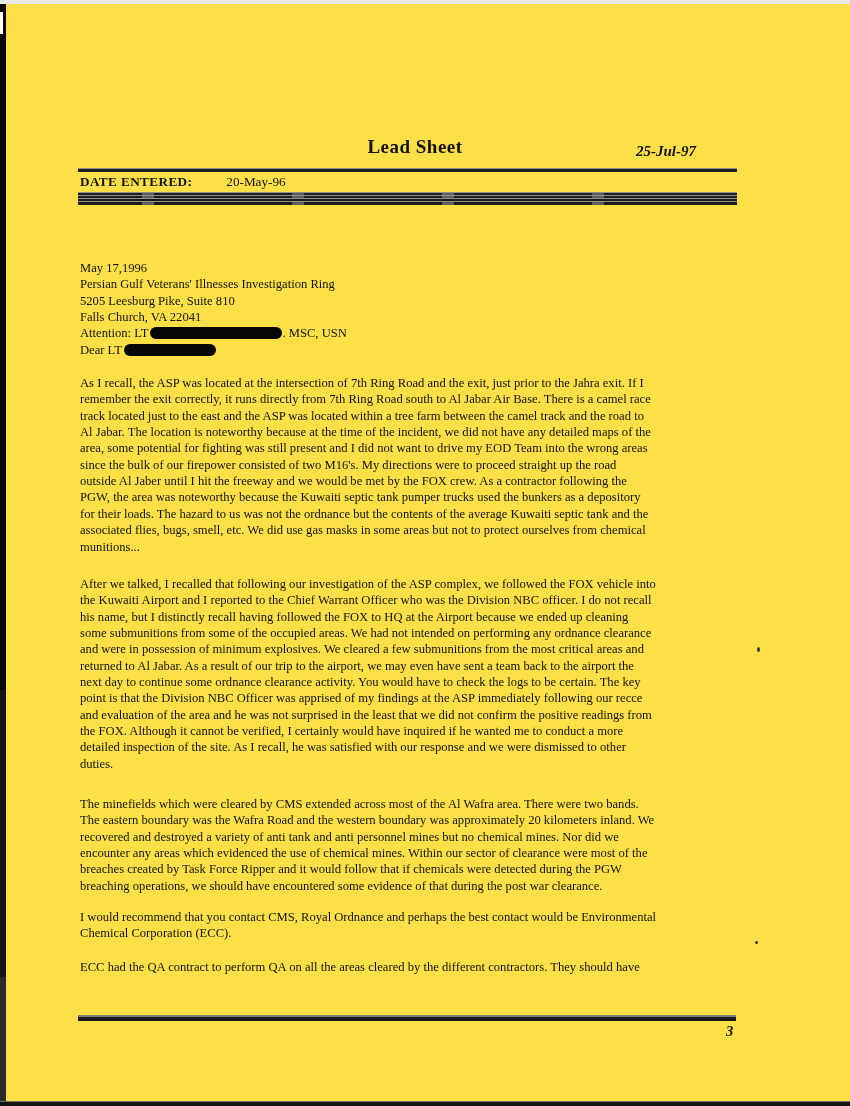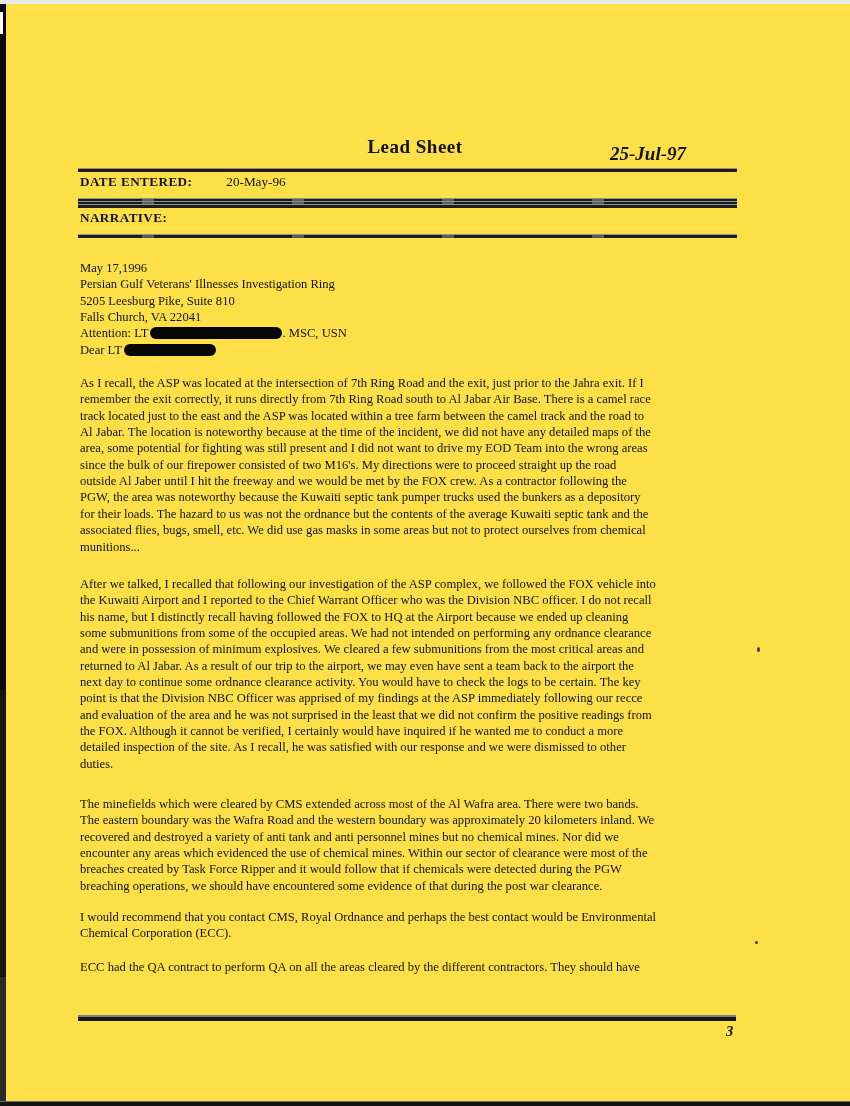--- a/index.html
+++ b/index.html
@@ -24,28 +24,28 @@
     position:absolute;left:0;bottom:0;width:850px;height:8px;
     background:#141414;
     border-top:1px solid #6a6a6a;
   }
   
   .title{
     position:absolute;top:132px;left:0;width:830px;
     text-align:center;font-size:19px;font-weight:700;letter-spacing:.5px;
   }
   .print-date{
-    position:absolute;top:139px;left:610px;
-    font-size:19px;font-weight:700;font-style:italic;
+    position:absolute;top:139px;left:636px;
+    font-size:15px;font-weight:700;font-style:italic;
   }
   
   .lead-table{position:absolute;top:165px;left:78px;width:659px;}
   .rule{height:3px;background:#1d1d1d;box-shadow:0 -1px 0 #8f8f8f;}
   .rule.broken{background:repeating-linear-gradient(90deg,#1d1d1d 0 64px,#5c5c5c 64px 76px,#1d1d1d 76px 150px);}
-  .lt-row{height:18px;padding:2px 0 7px 2px;font-size:13.2px;white-space:nowrap;}
+  .lt-row{height:18px;padding:2px 0 1px 2px;font-size:13.2px;white-space:nowrap;}
   .lt-row .lbl{display:inline-block;}
   .lt-row.bold .lbl{font-weight:700;letter-spacing:.4px;}
   .lt-row .lbl.w145{width:143px;}
   .lt-row .val{display:inline-block;}
   
   .letter{
     position:absolute;top:256px;left:80px;width:690px;
     font-size:12.6px;line-height:16.35px;
   }
   .line{white-space:nowrap;}
@@ -87,23 +87,20 @@
 
   <div class="lead-table">
     <div class="rule"></div>
     <div class="lt-row bold">
       <span class="lbl w145">DATE ENTERED:</span>
       <span class="val">20-May-96</span>
     </div>
     <div class="rule broken"></div>
     <div class="rule broken"></div>
     <div class="rule"></div>
-    <div class="lt-row bold">
-      <span class="lbl">NARRATIVE:</span>
-    </div>
     <div class="rule broken"></div>
   </div>
 
   <div class="letter">
     <div class="line">May 17,1996</div>
     <div class="line">Persian Gulf Veterans' Illnesses Investigation Ring</div>
     <div class="line">5205 Leesburg Pike, Suite 810</div>
     <div class="line">Falls Church, VA 22041</div>
     <div class="line"><span>Attention: LT</span><span class="redact w132"></span><span>. MSC, USN</span></div>
     <div class="line"><span>Dear LT</span><span class="redact w92"></span></div>

